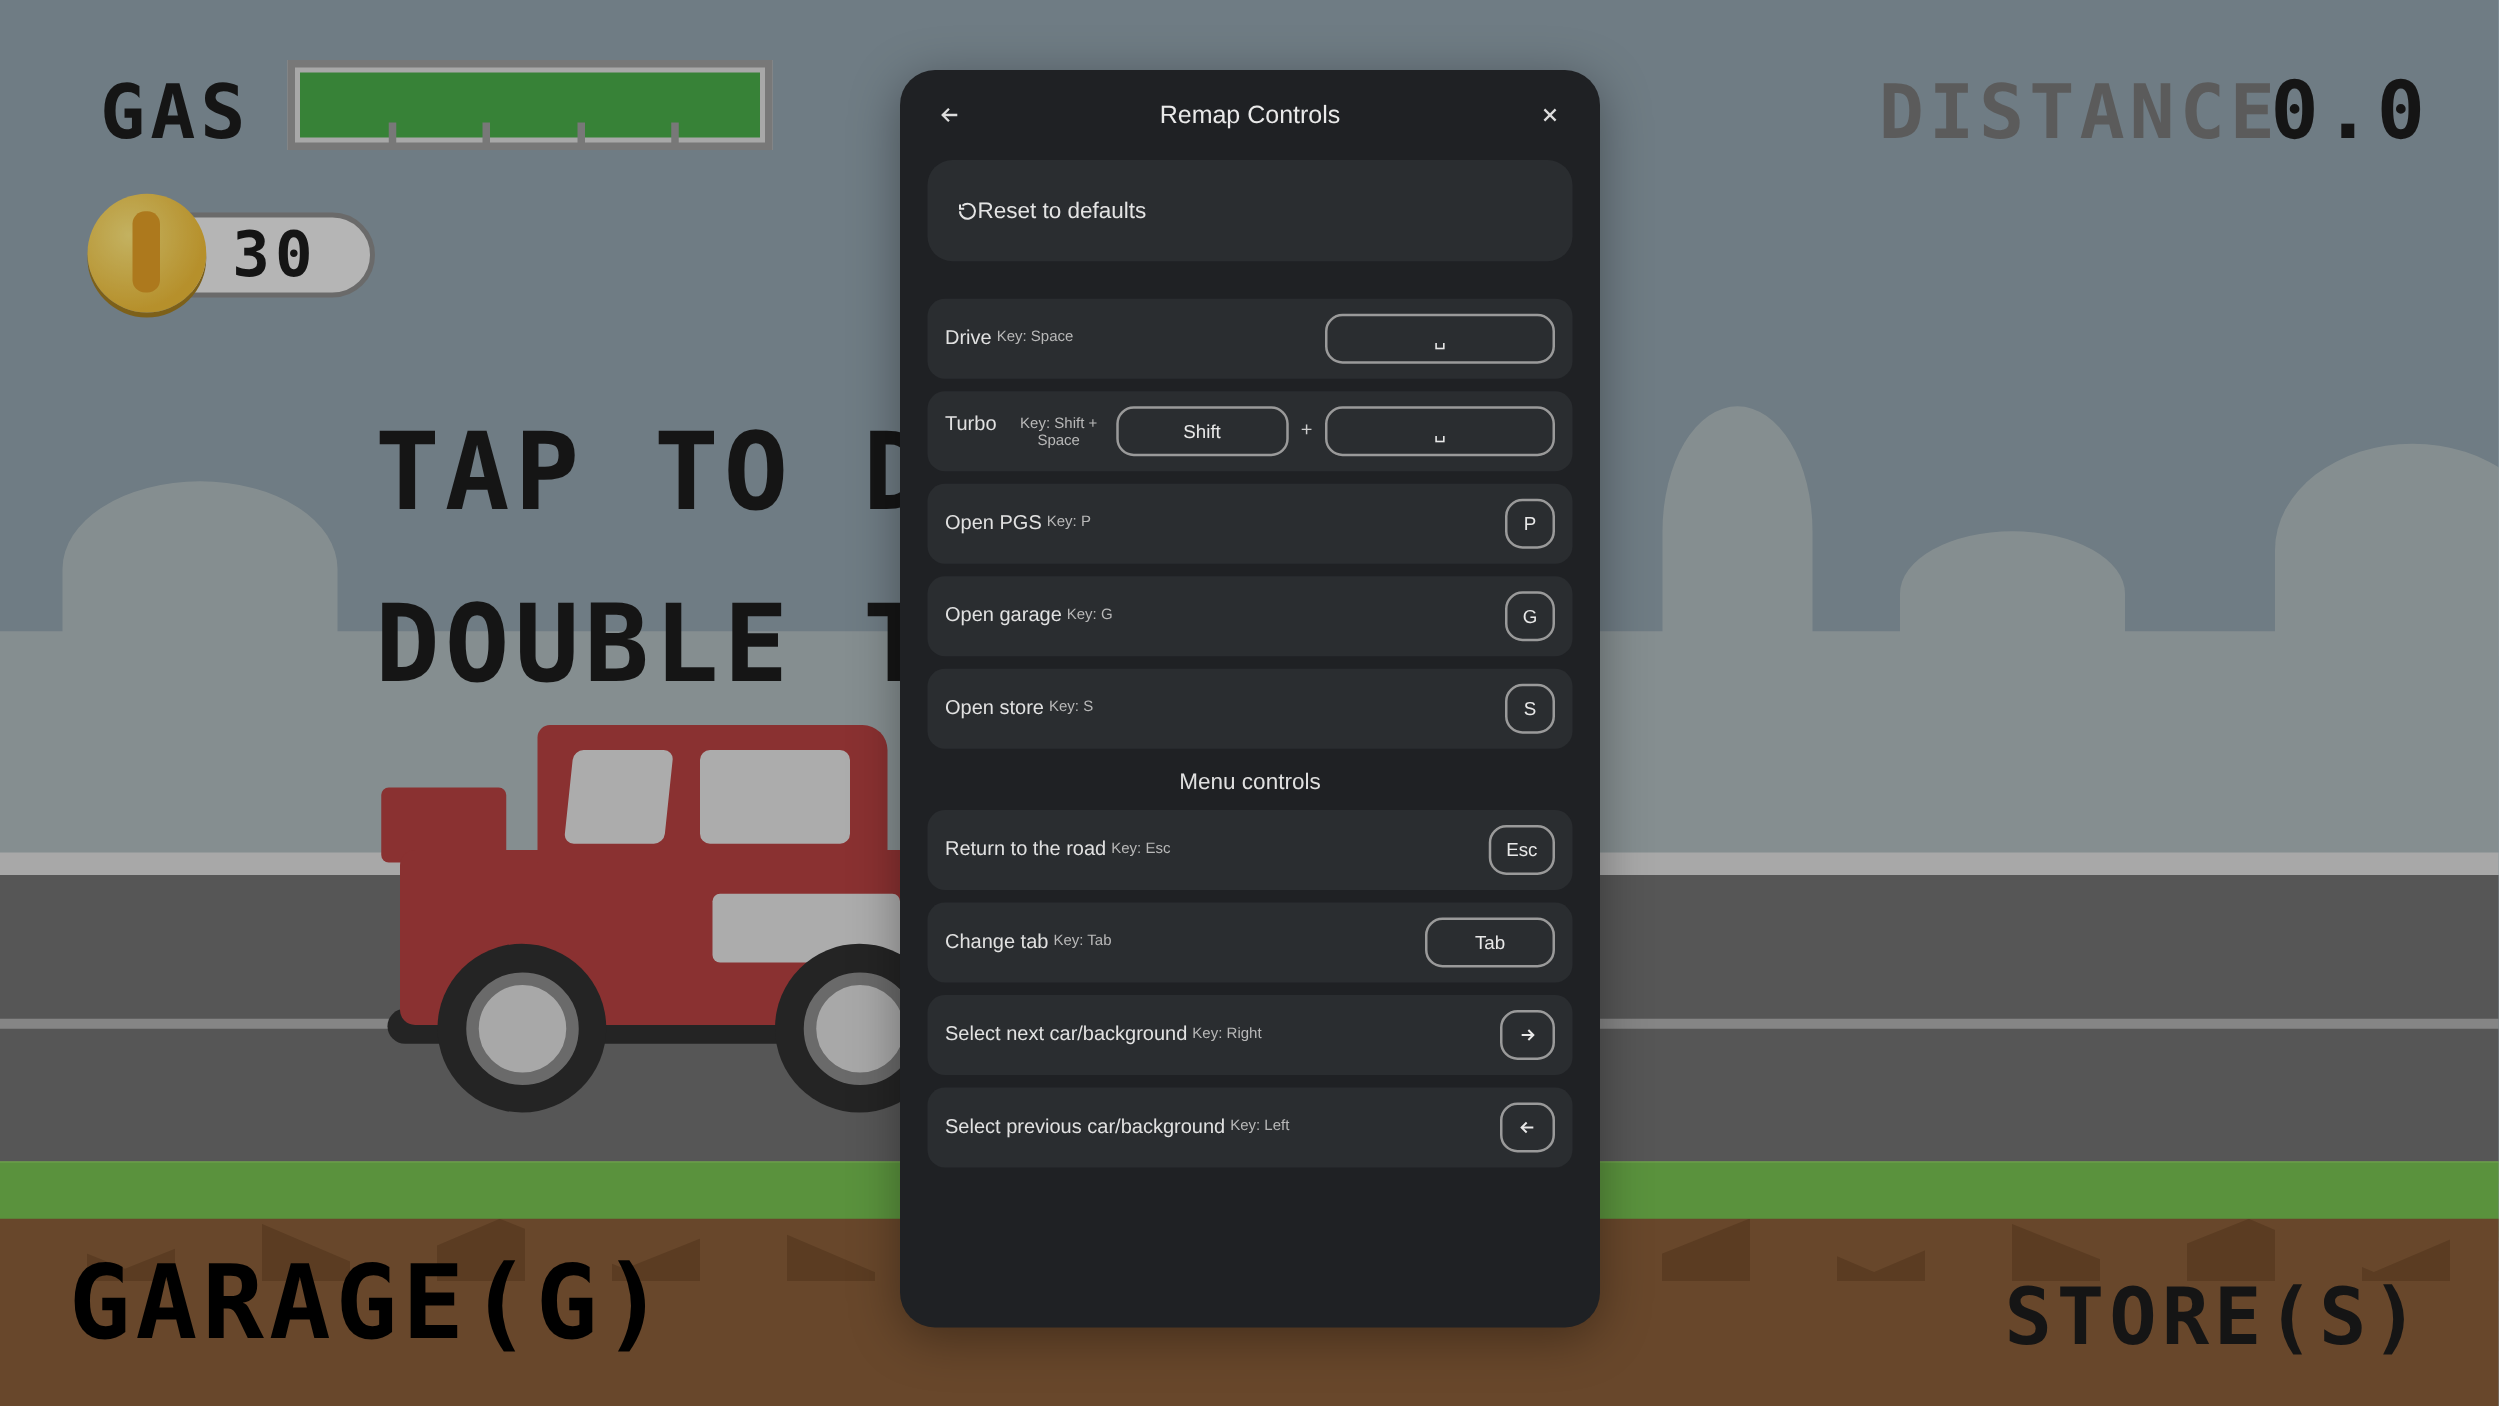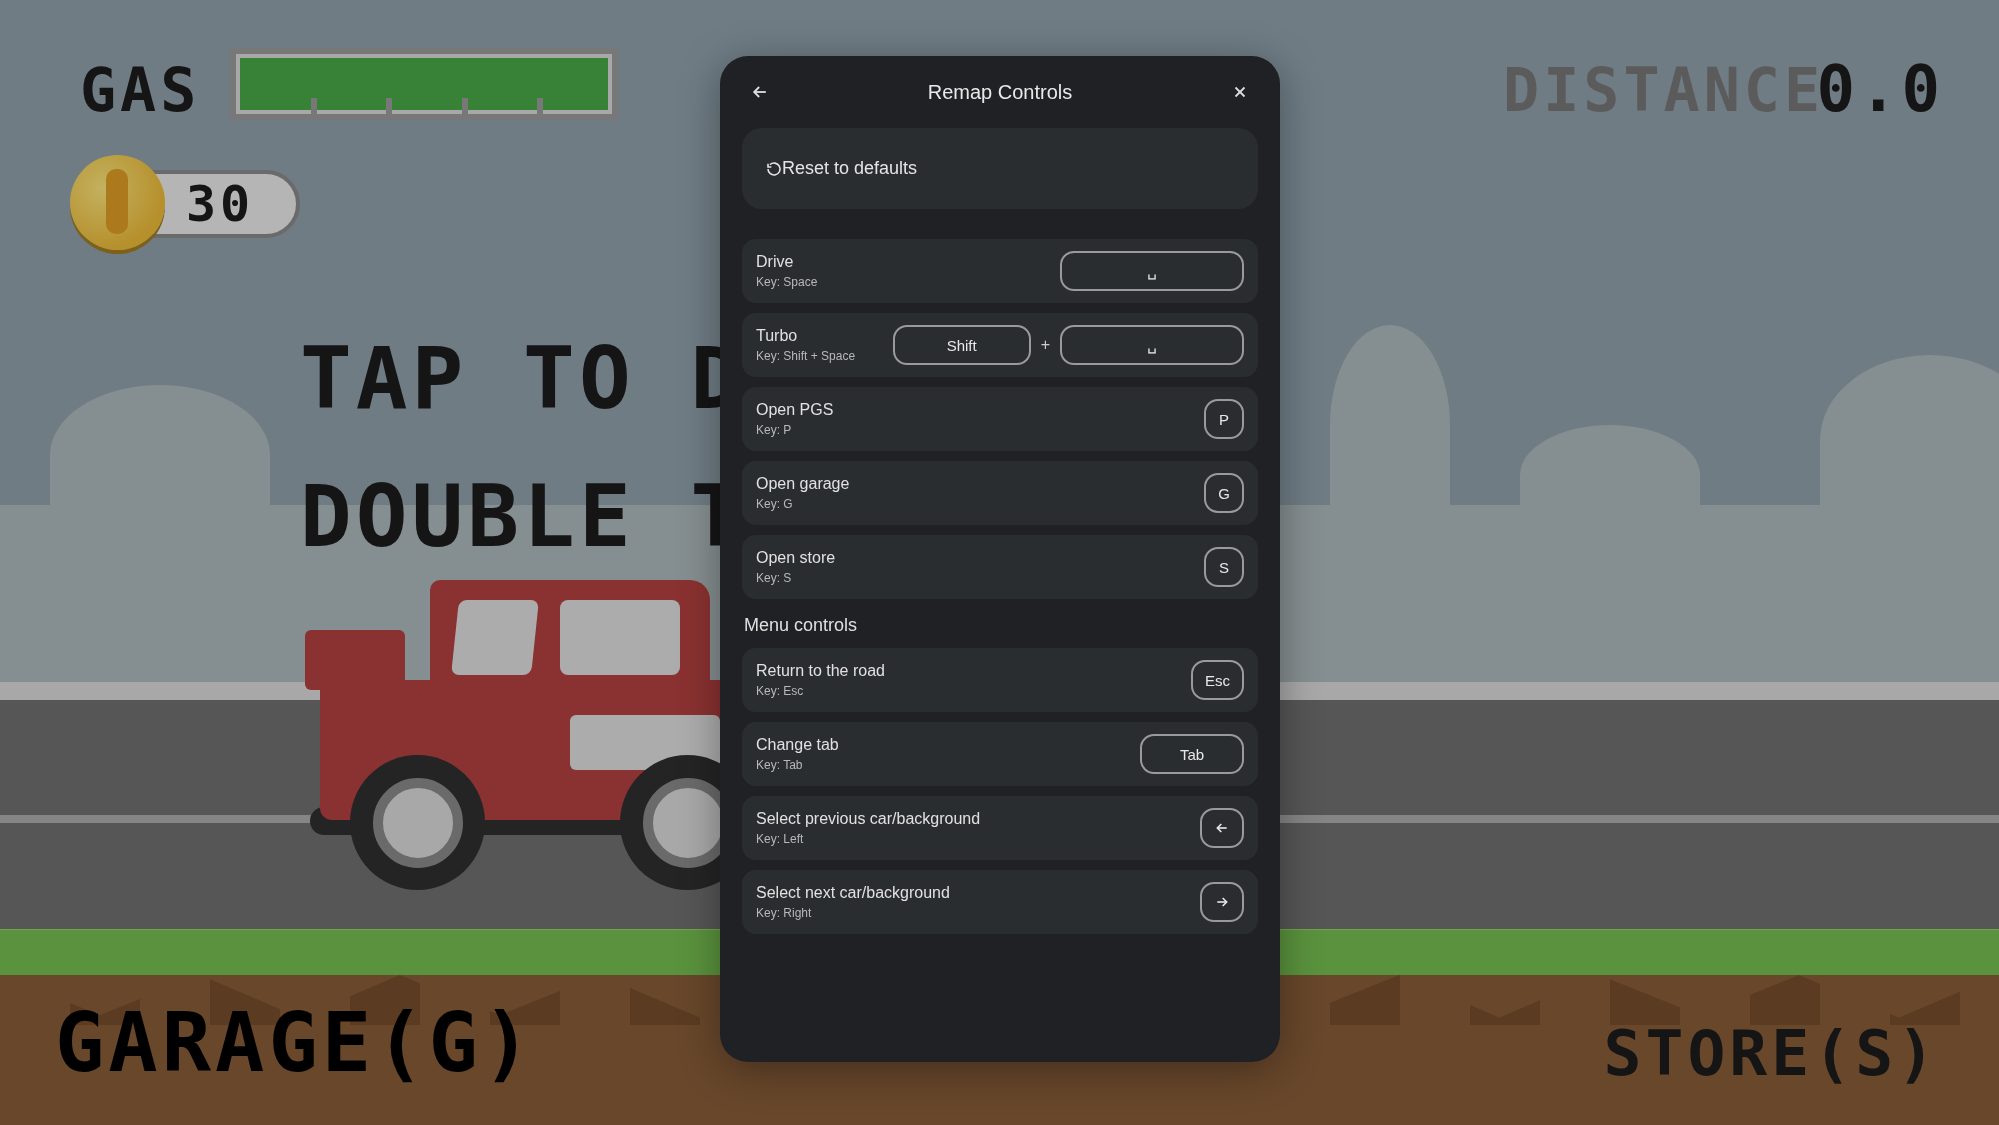--- a/index.html
+++ b/index.html
@@ -139,20 +139,21 @@
     
     .modal {
       position: absolute;
       left: 720px; top: 56px;
       width: 560px; height: 1006px;
       background: #1f2124;
       border-radius: 28px;
       color: #e4e4e4;
       display: flex; flex-direction: column;
       box-shadow: 0 8px 40px rgba(0,0,0,0.35);
+      text-align: center;
     }
     .modal-header {
       display:flex; align-items:center; justify-content:space-between;
       padding: 18px 22px;
     }
     .modal-title { font-size: 20px; color:#e9e9e9; font-weight:500;}
     .hbtn {
       width:36px; height:36px; display:flex; align-items:center; justify-content:center;
       border-radius:50%; cursor:pointer; color:#ddd;
     }
@@ -168,21 +169,21 @@
     }
     .section-title { font-size: 18px; color:#e0e0e0; margin: 16px 2px 12px; }
     .row {
       background: #2a2d30;
       border-radius: 14px;
       padding: 12px 14px;
       display:flex; align-items:center; justify-content:space-between;
       margin-bottom: 10px;
       min-height: 64px;
     }
-    .row-left { display:flex; flex-direction:column; gap:4px; }
+    .row-left { display:flex; flex-direction:row; gap:4px; }
     .row-label { font-size: 16px; color:#e1e1e1; }
     .row-sub { font-size: 12px; color:#b8b8b8; }
     .keys { display:flex; align-items:center; gap:8px; }
     .keycap {
       border: 2px solid #9a9a9a;
       border-radius: 14px;
       min-width: 40px;
       height: 40px;
       padding: 0 12px;
       display:flex; align-items:center; justify-content:center;
@@ -346,42 +347,42 @@
         <span class="row-label">Change tab</span>
         <span class="row-sub">Key: Tab</span>
       </div>
       <div class="keys">
         <div class="keycap tab">Tab</div>
       </div>
     </div>
 
     <div class="row">
       <div class="row-left">
+        <span class="row-label">Select next car/background</span>
+        <span class="row-sub">Key: Right</span>
+      </div>
+      <div class="keys">
+        <div class="keycap small">
+          <svg width="16" height="16" viewBox="0 0 24 24" fill="none" stroke="currentColor" stroke-width="2.4">
+              <path d="M5 12h14"></path>
+              <path d="M13 6l6 6-6 6"></path>
+            </svg>
+        </div>
+      </div>
+    </div>
+
+    <div class="row">
+      <div class="row-left">
         <span class="row-label">Select previous car/background</span>
         <span class="row-sub">Key: Left</span>
       </div>
       <div class="keys">
         <div class="keycap small">
           <svg width="16" height="16" viewBox="0 0 24 24" fill="none" stroke="currentColor" stroke-width="2.4">
               <path d="M19 12H5"></path>
               <path d="M11 18l-6-6 6-6"></path>
             </svg>
         </div>
       </div>
     </div>
 
-    <div class="row">
-      <div class="row-left">
-        <span class="row-label">Select next car/background</span>
-        <span class="row-sub">Key: Right</span>
-      </div>
-      <div class="keys">
-        <div class="keycap small">
-          <svg width="16" height="16" viewBox="0 0 24 24" fill="none" stroke="currentColor" stroke-width="2.4">
-              <path d="M5 12h14"></path>
-              <path d="M13 6l6 6-6 6"></path>
-            </svg>
-        </div>
-      </div>
-    </div>
-
   </div>
 </div>
 
 </body></html>

